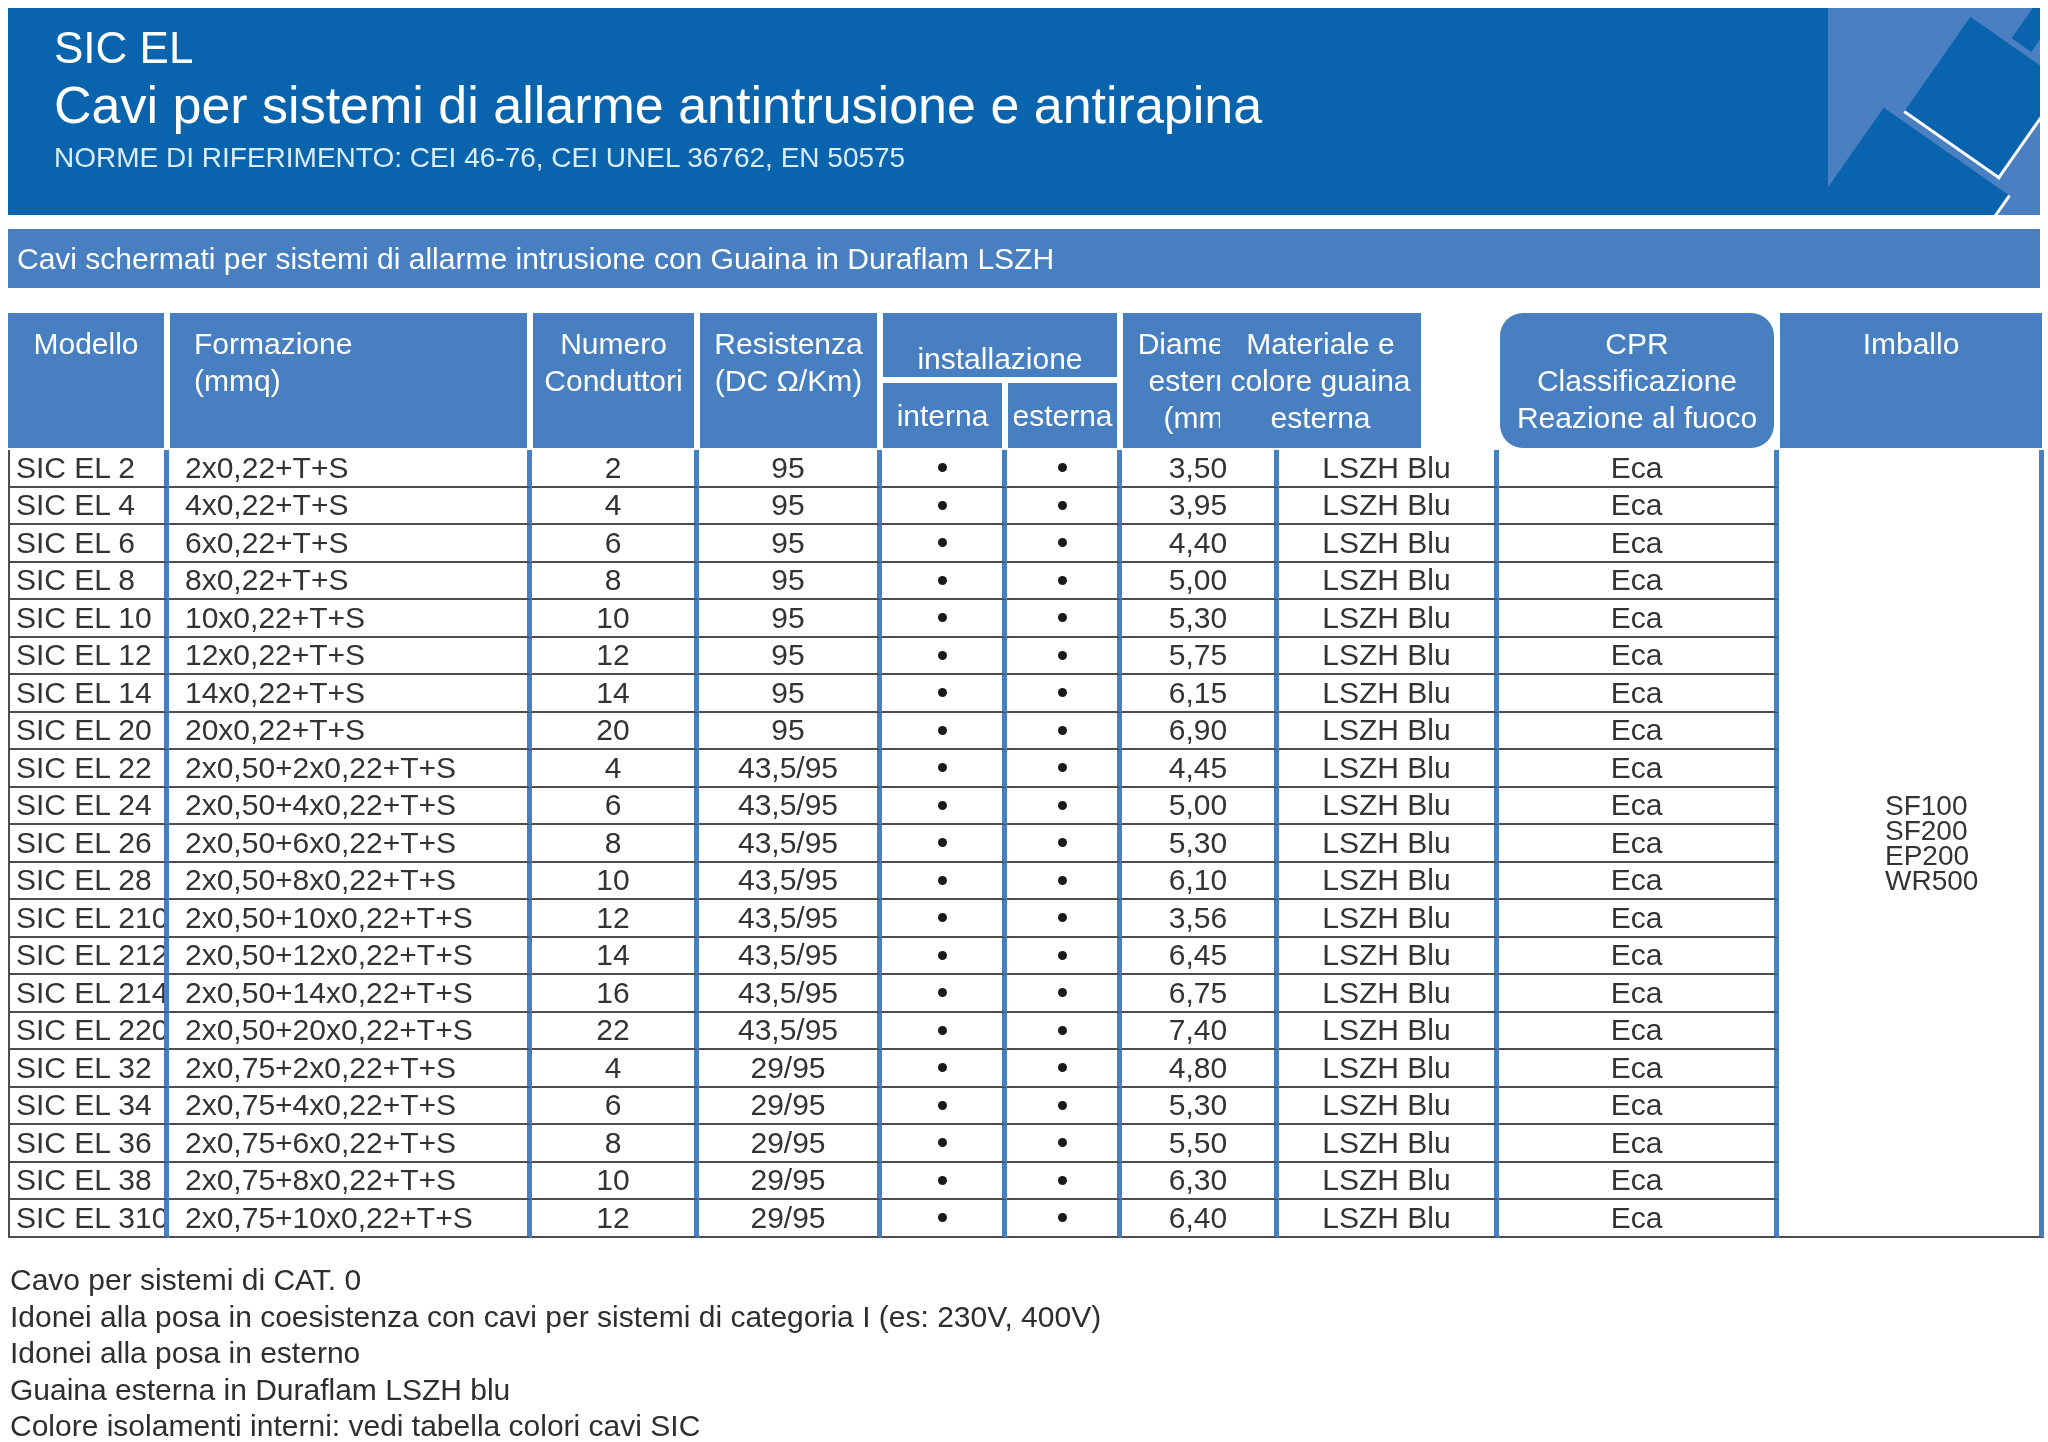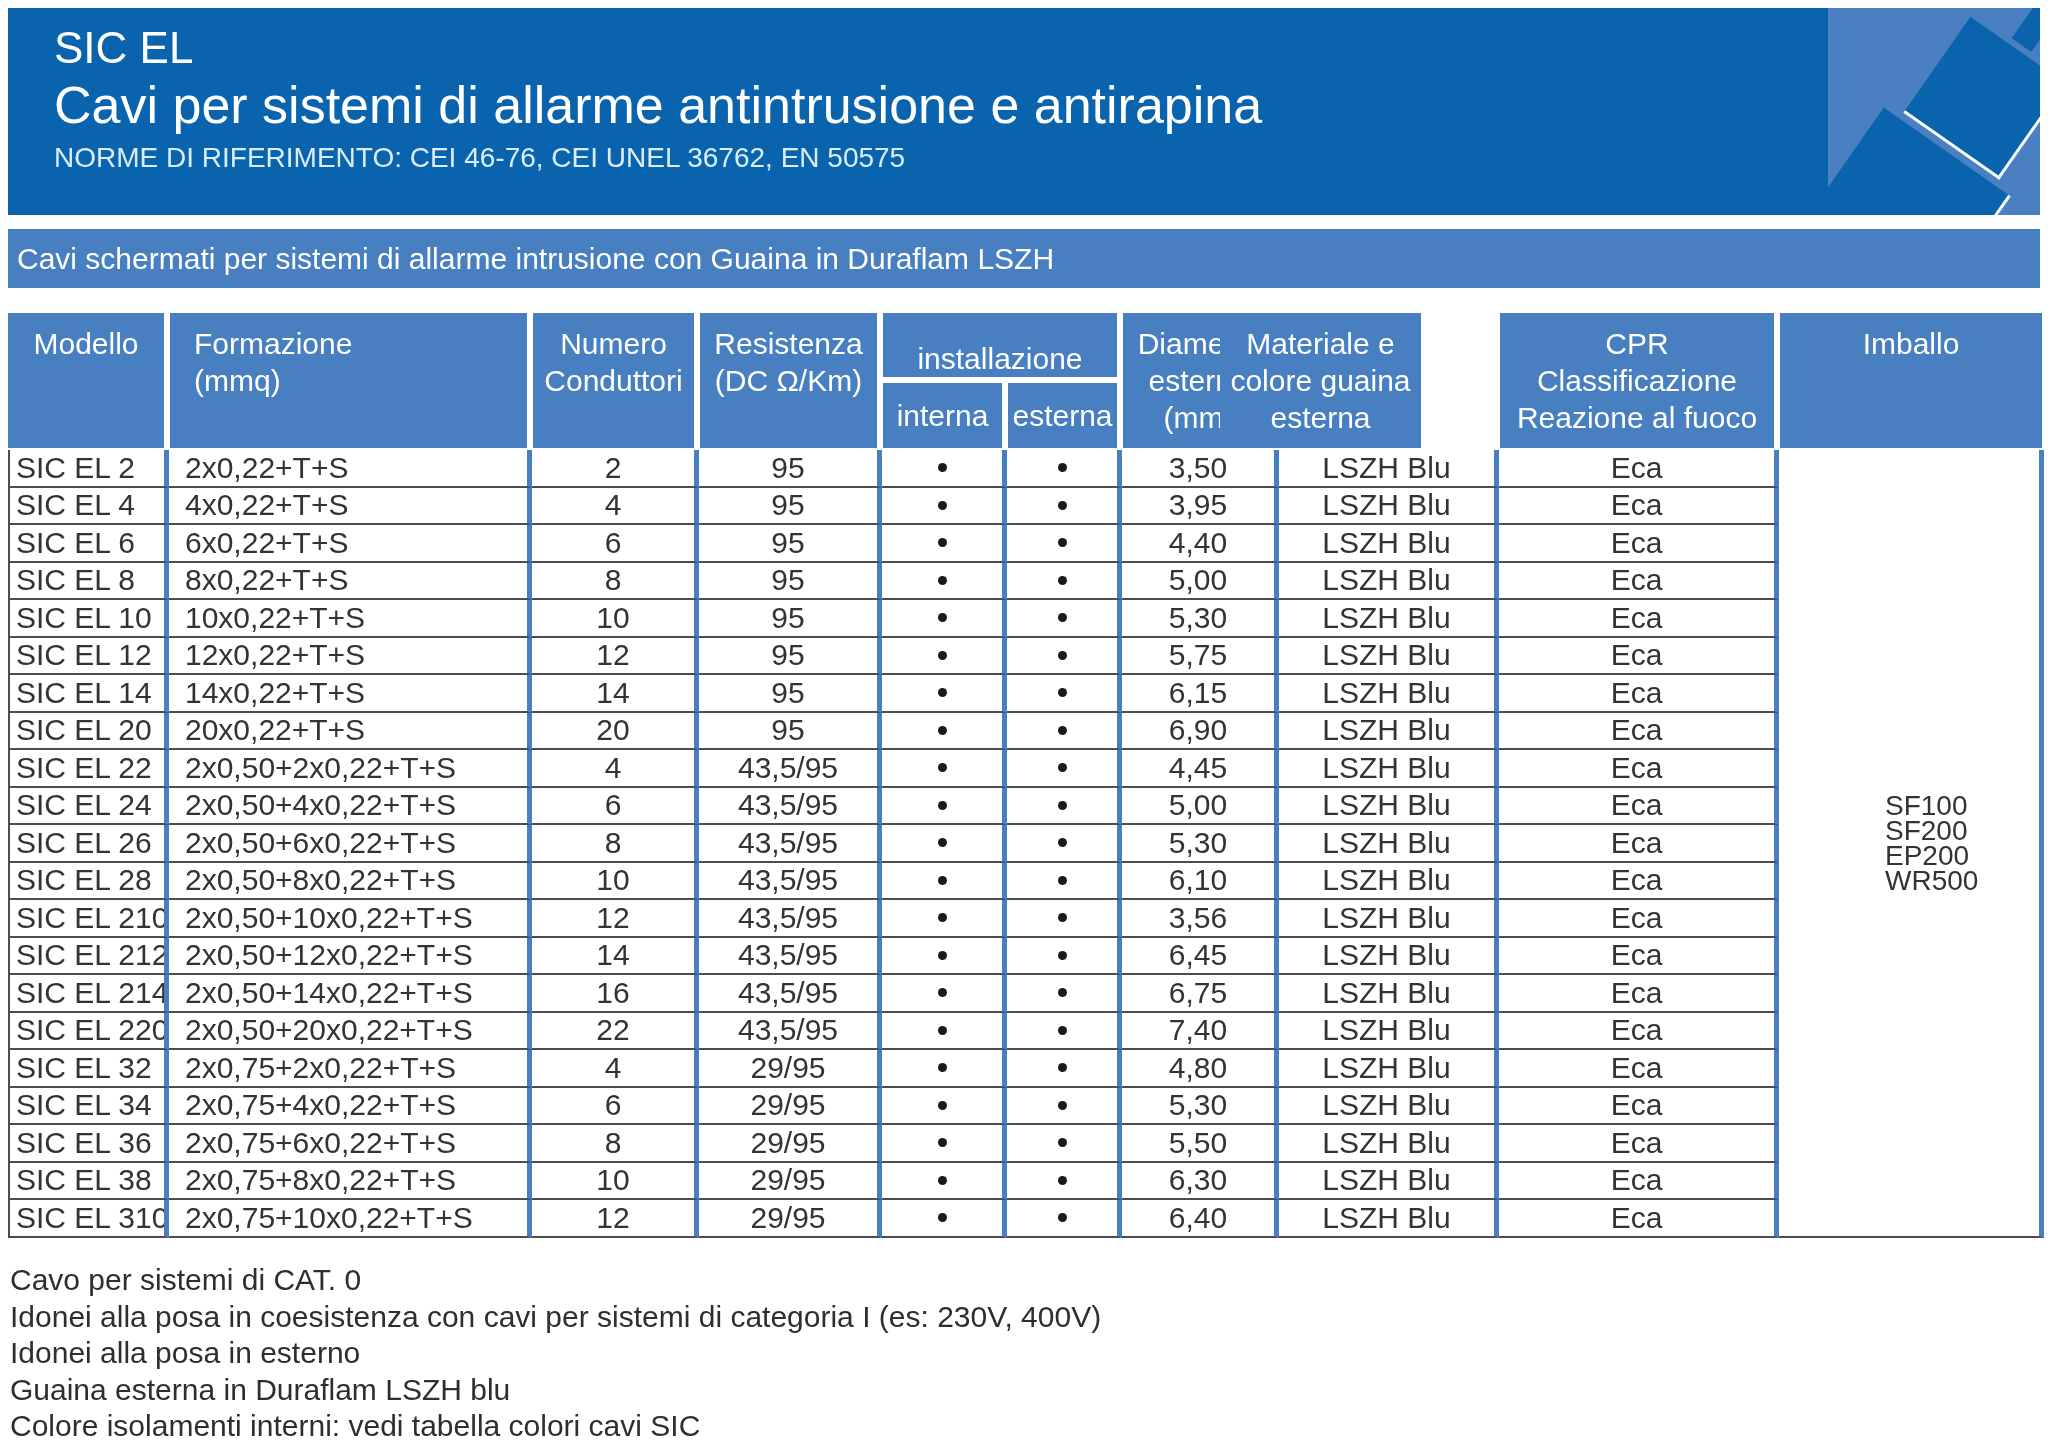--- a/index.html
+++ b/index.html
@@ -33,21 +33,21 @@
   .hc-formazione{left:162px;width:357px;text-align:left;padding-left:24px;}
   .hc-numero{left:525px;width:161px;}
   .hc-resistenza{left:692px;width:177px;}
   .hc-inst-group{left:875px;width:234px;background:transparent;padding:0;}
   .hc-inst-top{position:absolute;left:0;top:0;width:234px;height:64px;background:#477fc1;display:flex;align-items:flex-end;justify-content:center;}
   .hc-inst-sub{position:absolute;top:70px;height:65px;background:#477fc1;display:flex;align-items:center;justify-content:center;}
   .hc-interna{left:0;width:119px;}
   .hc-esterna{left:125px;width:109px;}
   .hc-diametro{left:1115px;width:151px;}
   .hc-materiale{left:1212px;width:201px;}
-  .hc-cpr{left:1492px;width:274px;}
+  .hc-cpr{left:1492px;width:274px;border-radius:23px;}
   .hc-imballo{left:1772px;width:262px;}
 
   
   .tbody{position:absolute;left:8px;top:450px;display:grid;
          grid-template-columns:159px 363px 167px 183px 125px 115px 157px 220px 280px 265px;
          grid-auto-rows:37.5px;border-left:2px solid #4d4d4d;box-sizing:content-box;}
   .cell{box-sizing:border-box;border-right:5px solid #477fc1;border-bottom:2px solid #4d4d4d;
         font-size:30px;color:#333;display:flex;align-items:center;justify-content:center;
         white-space:nowrap;overflow:hidden;}
   .cell.modello{justify-content:flex-start;padding-left:6px;}

